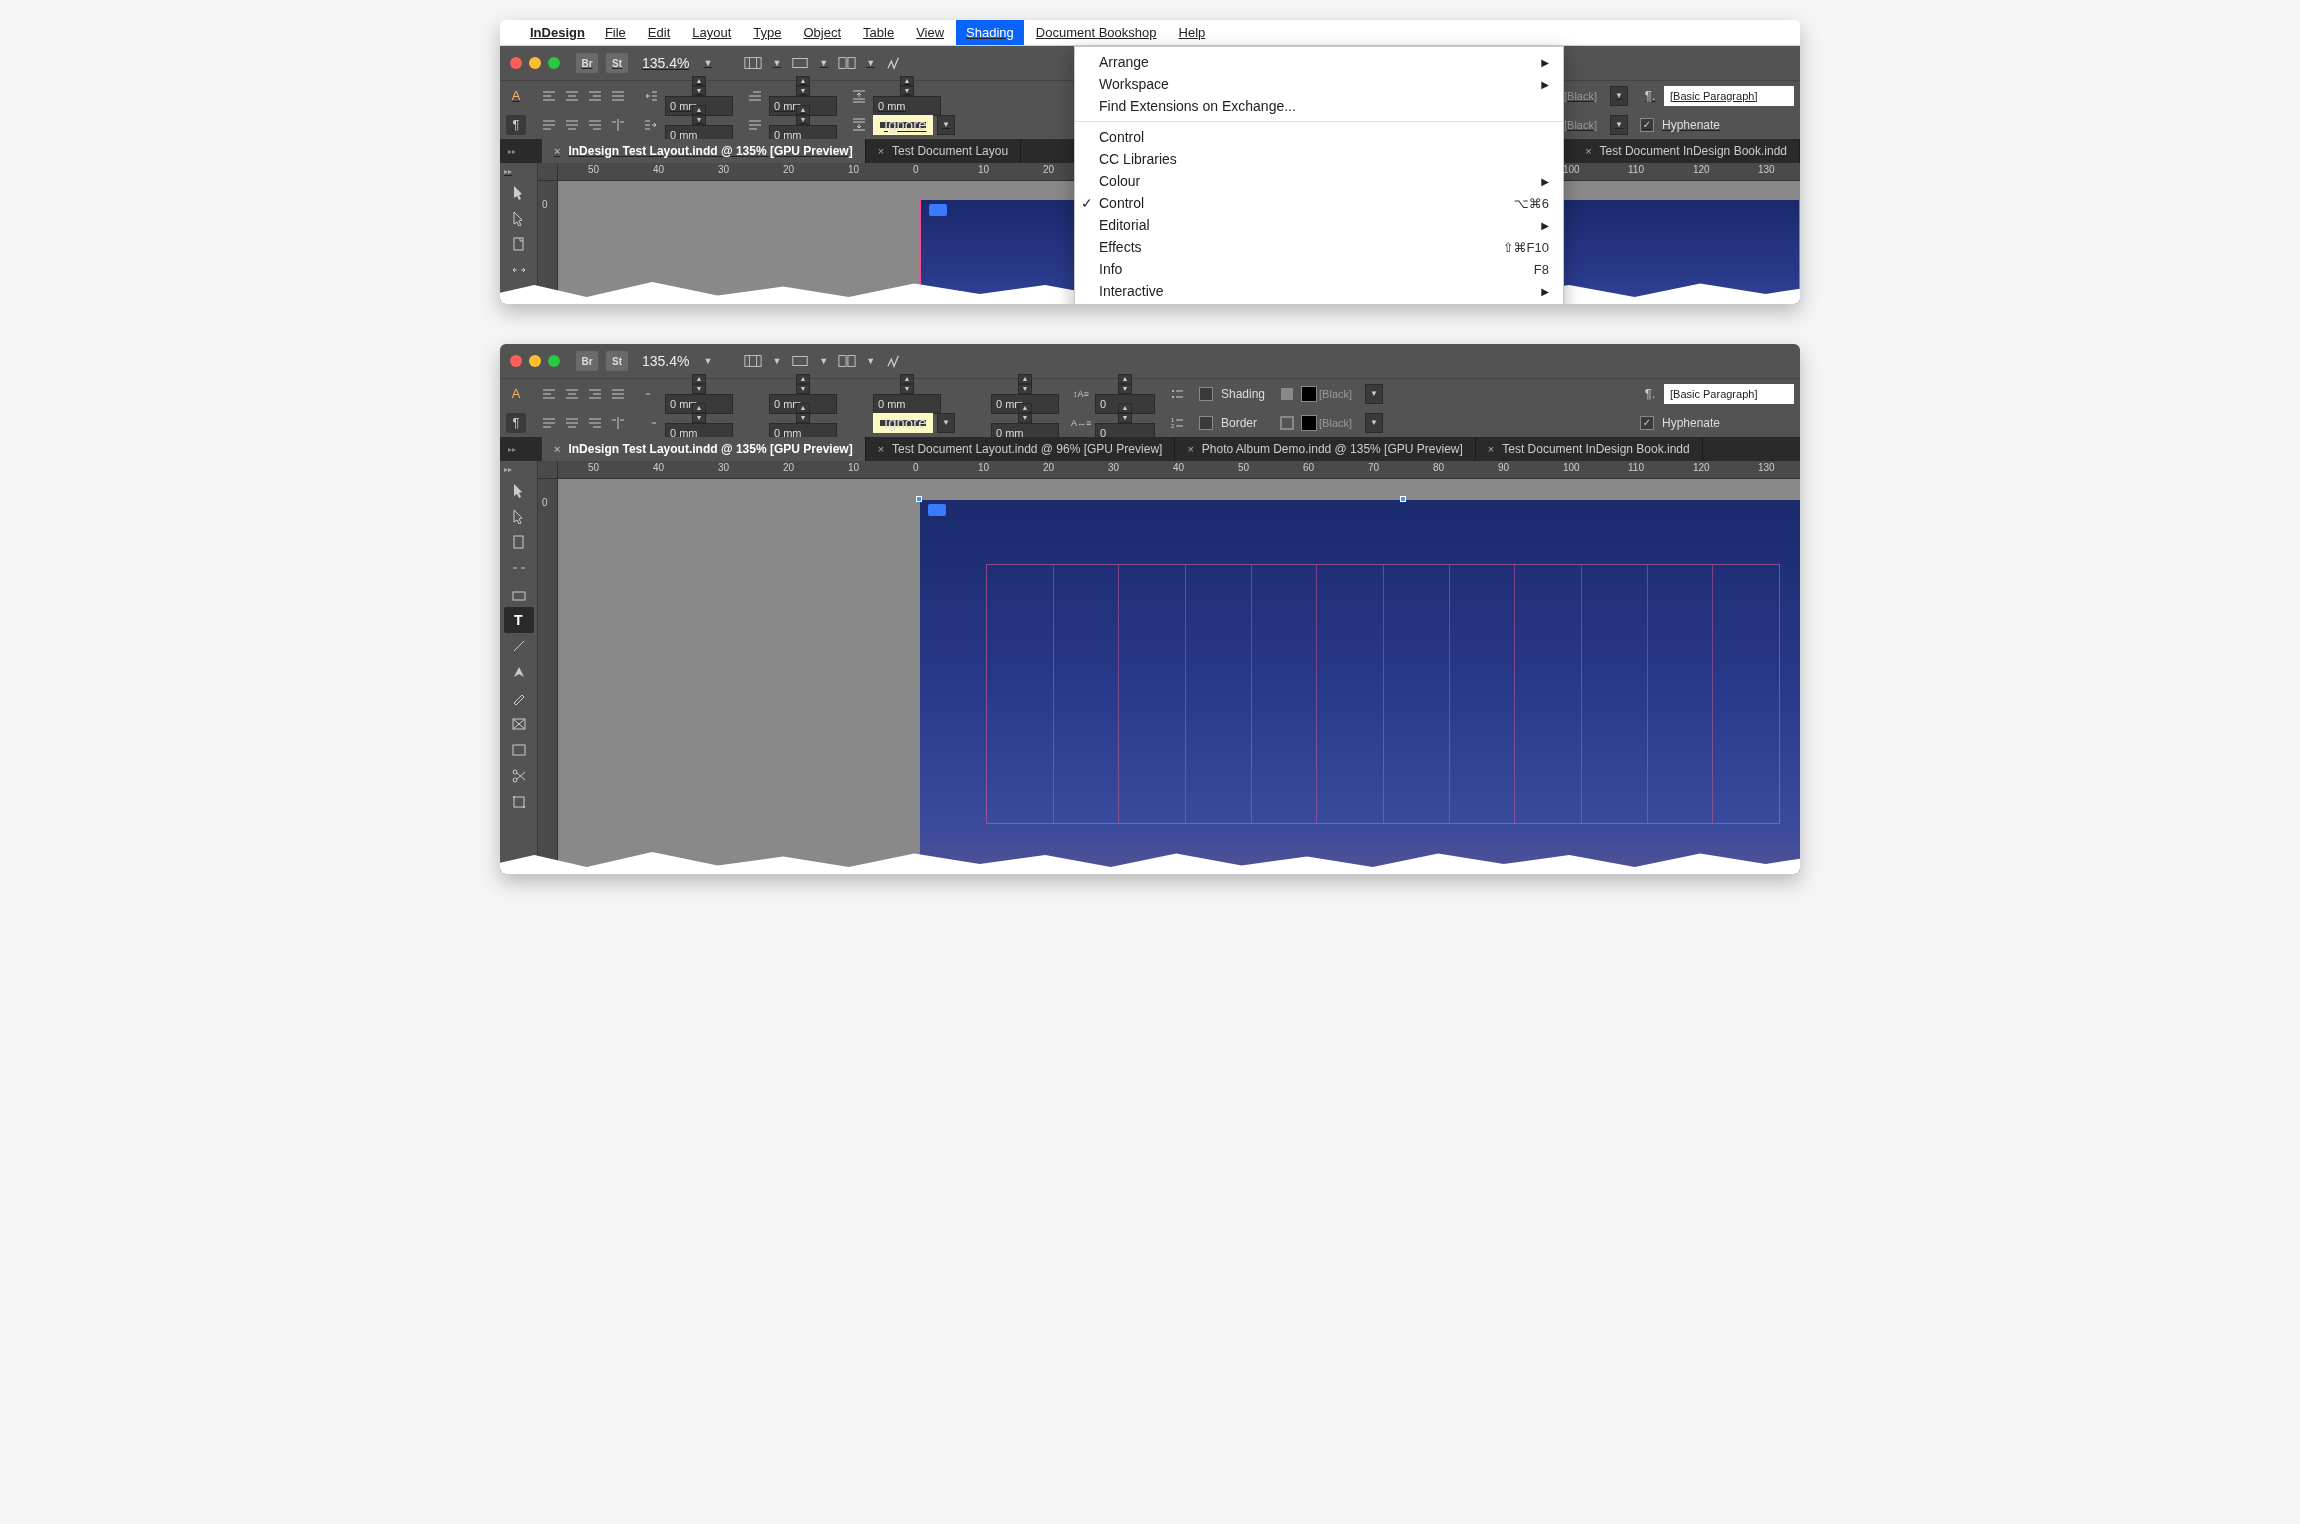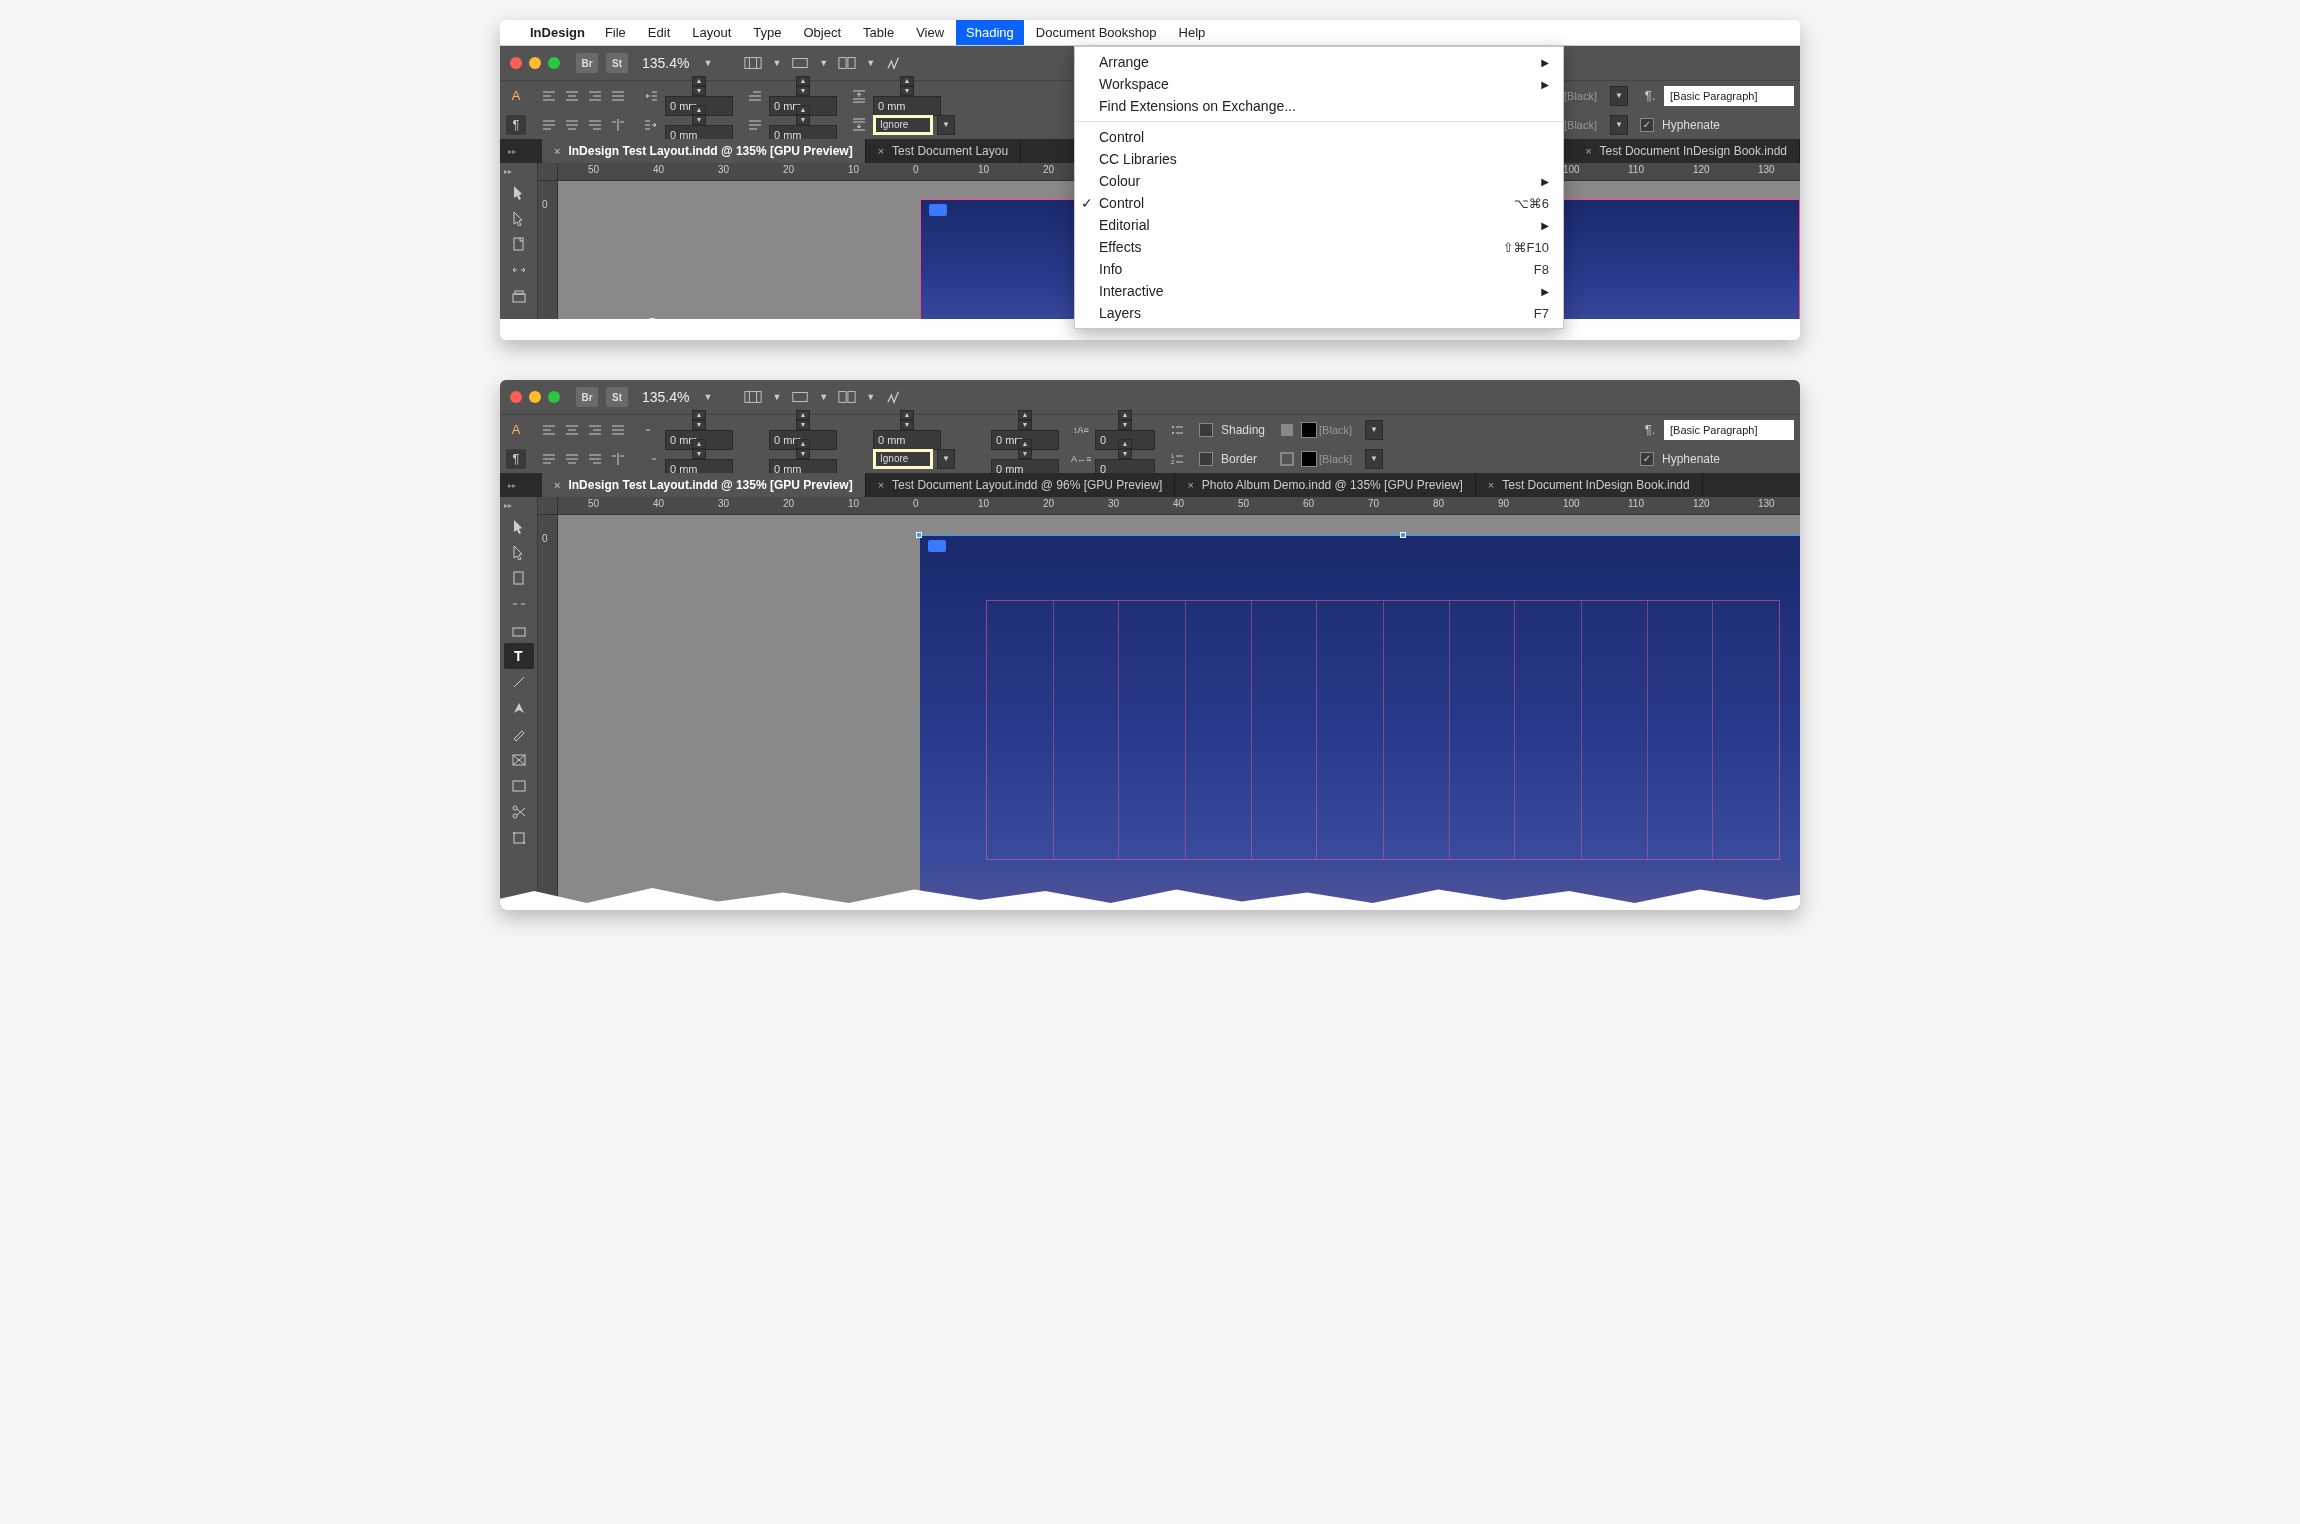--- a/index.html
+++ b/index.html
@@ -37,21 +37,21 @@
   .cicon { width:20px; height:20px; display:flex; align-items:center; justify-content:center; color:#ccc; border-radius:2px;}
   .cicon.box { background:#3a3a3a;}
   .cicon svg { width:14px; height:14px;}
   .aligngrp { display:flex; gap:1px;}
   .aligngrp .cicon { width:22px;}
   .spin { display:flex; align-items:center;flex-direction:column;}
   .spin .updown { display:flex; flex-direction:column; width:14px;}
   .spin .updown span { height:10px; background:#3a3a3a; color:#ccc; font-size:7px; display:flex; align-items:center; justify-content:center; border:1px solid #2a2a2a;}
   .spin input { width:68px; height:20px; background:#3a3a3a; border:1px solid #2a2a2a; color:#ddd; font-size:11px; padding:0 4px;}
   .spin.wide input { width:60px;}
-  .sel { width:60px; height:20px; background:#3a3a3a; border:3px solid #fef9c3; color:#ddd; font-size:10px; padding:0 4px; display:flex; align-items:center;}
+  .sel { width:60px; height:20px; background:#3a3a3a; border:7px solid #fef9c3; color:#ddd; font-size:15px; padding:0 4px; display:flex; align-items:center;}
   .selchev { width:18px; height:20px; background:#3a3a3a; border:1px solid #2a2a2a; color:#ccc; display:flex; align-items:center; justify-content:center; font-size:8px;}
   .checkbox { width:14px; height:14px; border:1px solid #888; background:#3a3a3a; display:flex; align-items:center; justify-content:center; color:#ccc; font-size:10px;}
   .clabel { color:#ddd; font-size:12px; margin-left:4px;}
   .swatchbox { display:flex; align-items:center; gap:2px;}
   .swatchbox .sw { width:16px; height:16px; background:#000; border:1px solid #888;}
   .swatchbox .swlabel { color:#999; font-size:11px; min-width:42px;}
   .pstyle { width:130px; height:20px; background:#fff; font-size:11px; padding:2px 6px; display:flex; align-items:center;}
   
   .tabstrip { display:flex; align-items:center; height:24px; background:#2a2a2a; padding-left:42px;}
   .tabstrip .handle { position:absolute; left:8px; color:#888; font-size:8px;}
@@ -74,21 +74,21 @@
   .canvasrow { display:flex;}
   .vruler { width:20px; background:#4a4a4a; position:relative; border-right:1px solid #333;}
   .vruler span { position:absolute; color:#ccc; font-size:10px; left:4px;}
   .canvas { flex:1; background:#898989; position:relative; overflow:hidden;}
   .page { position:absolute; background:linear-gradient(180deg,#1a2a6c 0%,#2a3a8c 40%,#3a4a9c 65%,#6a5a8c 85%,#9a7a8c 100%);}
   .page .link { position:absolute; top:4px; left:8px; width:18px; height:12px; background:#3a7aff; border-radius:2px;}
   .page .handle { position:absolute; width:6px; height:6px; background:#3a9aff; border:1px solid #fff;}
   .grid { position:absolute; border:1px solid rgba(255,100,150,0.5);}
   .gridcol { position:absolute; top:0; bottom:0; border-left:1px solid rgba(255,100,150,0.4);}
   
-  .shot1 { height: 320px;}
+  .shot1 { height: 284px; text-decoration: underline;}
   .shot2 { height: 530px;}
 </style>
 </head>
 <body>
 
 <div class="shot shot1">
 
   <div class="menubar">
     <span class="apple"></span>
     <span class="app">InDesign</span>

